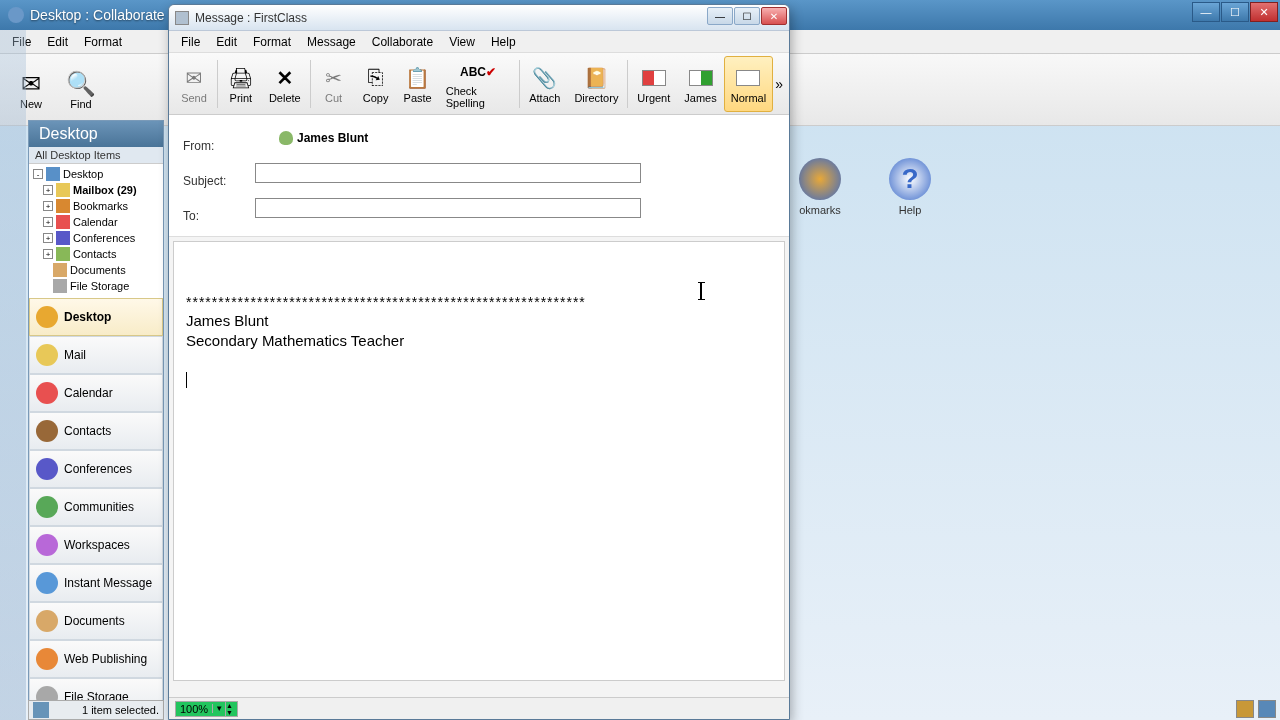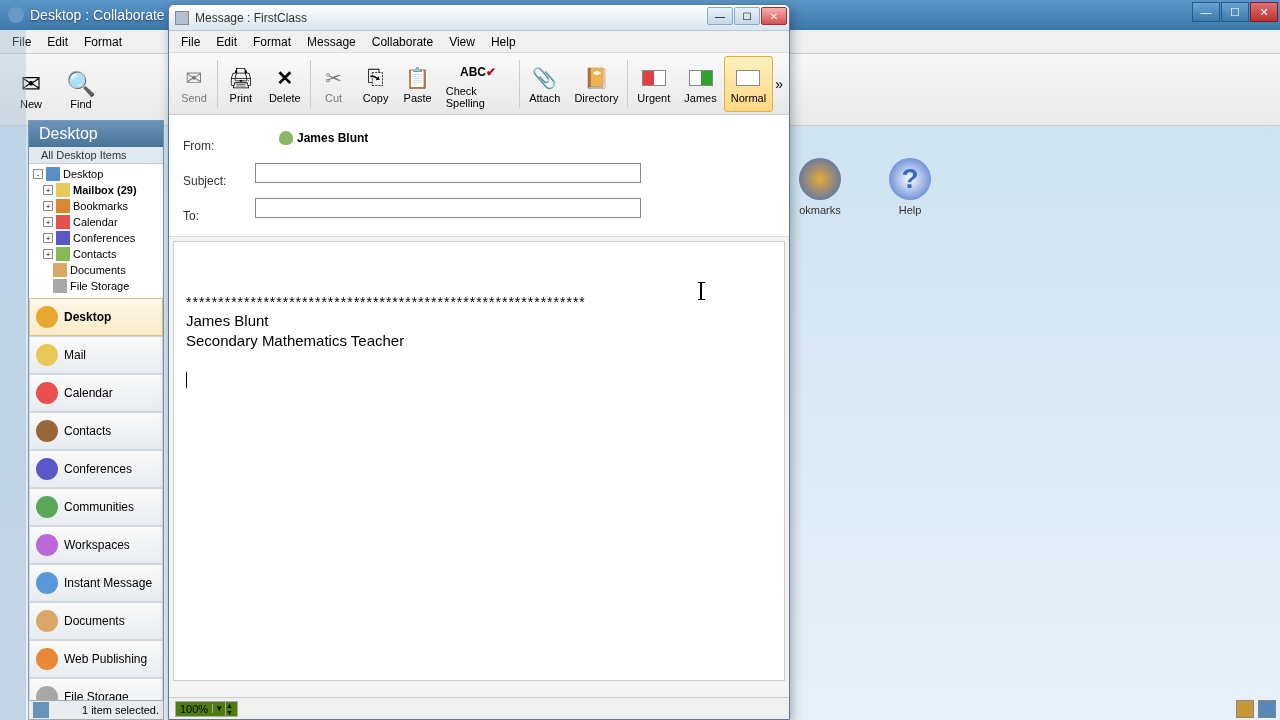--- a/index.html
+++ b/index.html
@@ -13,21 +13,21 @@
 .bg-winbtn { width: 28px; height: 20px; background: linear-gradient(to bottom,#6aa5d6,#3d78ab); border: 1px solid #2a5a88; color: #fff; font-size: 11px; display: flex; align-items:center; justify-content:center; margin-left: 1px; cursor:pointer; }
 .bg-winbtn.close { background: linear-gradient(to bottom,#e27070,#c03030); border-color:#802020; }
 .bg-menubar { height: 24px; background:#f0f0f0; border-bottom:1px solid #ccc; display:flex; align-items:center; padding:0 4px; }
 .bg-menu { padding:2px 8px; font-size:12px; }
 .bg-toolbar { height: 72px; background: linear-gradient(to bottom,#f8f8f8,#e8e8e8); border-bottom:1px solid #ccc; display:flex; align-items:center; padding:0 8px; }
 .bg-toolitem { display:flex; flex-direction:column; align-items:center; padding: 4px 12px; font-size:11px; }
 
 
 .sidebar { position: absolute; left: 28px; top: 120px; width: 136px; bottom: 20px; background:#fff; border:1px solid #7a9ab8; }
 .sidebar-header { background: linear-gradient(to bottom,#6b94b8,#4a7498); color:#fff; padding:4px 10px; font-size:16px; font-weight:500; }
-.sidebar-sub { background:#e0e8f0; padding:2px 12px; font-size:11px; color:#333; border-bottom:1px solid #ccc; }
+.sidebar-sub { background:#e0e8f0; padding:2px 6px; font-size:11px; color:#333; border-bottom:1px solid #ccc; }
 .tree { padding:2px; font-size:11px; background:#fff; }
 .tree-item { display:flex; align-items:center; padding:1px 2px; white-space:nowrap; }
 .tree-toggle { width:10px; height:10px; border:1px solid #888; display:inline-flex; align-items:center; justify-content:center; font-size:8px; margin-right:3px; background:#fff; }
 .tree-icon { width:14px; height:14px; margin-right:3px; display:inline-block; }
 .tree-item.lvl1 { padding-left: 12px; }
 .tree-item.lvl2 { padding-left: 22px; }
 .side-nav { margin-top: 2px; }
 .side-nav-item { display:flex; align-items:center; padding:7px 6px; border:1px solid #d0d8e0; background: linear-gradient(to bottom,#fafafa,#e8ecf0); font-size:12px; cursor:pointer; gap:6px; }
 .side-nav-item.active { background: linear-gradient(to bottom,#fff8e8,#f8ecc8); border-color:#d8c888; font-weight:bold; }
 .side-nav-icon { width:22px; height:22px; border-radius:50%; display:inline-block; }
@@ -59,21 +59,21 @@
 .msg-body { background:#fff; padding:12px; height:440px; border:1px solid #ccc; margin:4px; font-family: Arial, sans-serif; font-size:15px; line-height:1.3; position:relative; overflow:hidden; }
 .msg-body .sep-line { letter-spacing:1px; word-break:break-all; font-size:14px; }
 .cursor-mark { position:absolute; font-size:16px; }
 .text-cursor-icon { display:inline-block; width:1px; height:18px; border-left:1px solid #000; border-right:1px solid #000; position:relative; }
 .text-cursor-icon:before, .text-cursor-icon:after { content:''; position:absolute; width:7px; height:1px; background:#000; left:-3px; }
 .text-cursor-icon:before { top:0; }
 .text-cursor-icon:after { bottom:0; }
 .blink-cursor { display:inline-block; width:1px; height:16px; background:#000; vertical-align:text-bottom; }
 
 .msg-status { height:22px; background:#f0f0f0; border-top:1px solid #ccc; display:flex; align-items:center; padding:0 6px; font-size:11px; position:absolute; bottom:0; left:0; right:0; }
-.zoom-box { display:flex; align-items:center; border:1px solid #aaa; background:#4d7c0f; height:16px; }
+.zoom-box { display:flex; align-items:center; border:1px solid #aaa; background:#22c55e; height:16px; }
 .zoom-val { padding:0 4px; font-size:11px; }
 .zoom-btn { width:12px; display:flex; flex-direction:column; font-size:7px; border-left:1px solid #aaa; }
 
 
 .desk-icons { position:absolute; left:795px; top:158px; display:flex; gap:40px; }
 .desk-icon { display:flex; flex-direction:column; align-items:center; font-size:11px; color:#333; width:50px; }
 .desk-icon-img { width:42px; height:42px; border-radius:50%; margin-bottom:4px; }
 
 .status-bar-main { position:absolute; bottom:0; left:28px; width:136px; height:20px; background:#e8ecf0; border:1px solid #aaa; font-size:11px; display:flex; align-items:center; padding:0 4px; justify-content:space-between; }
 .status-icon-left { width:16px; height:16px; background:#6894b8; }

